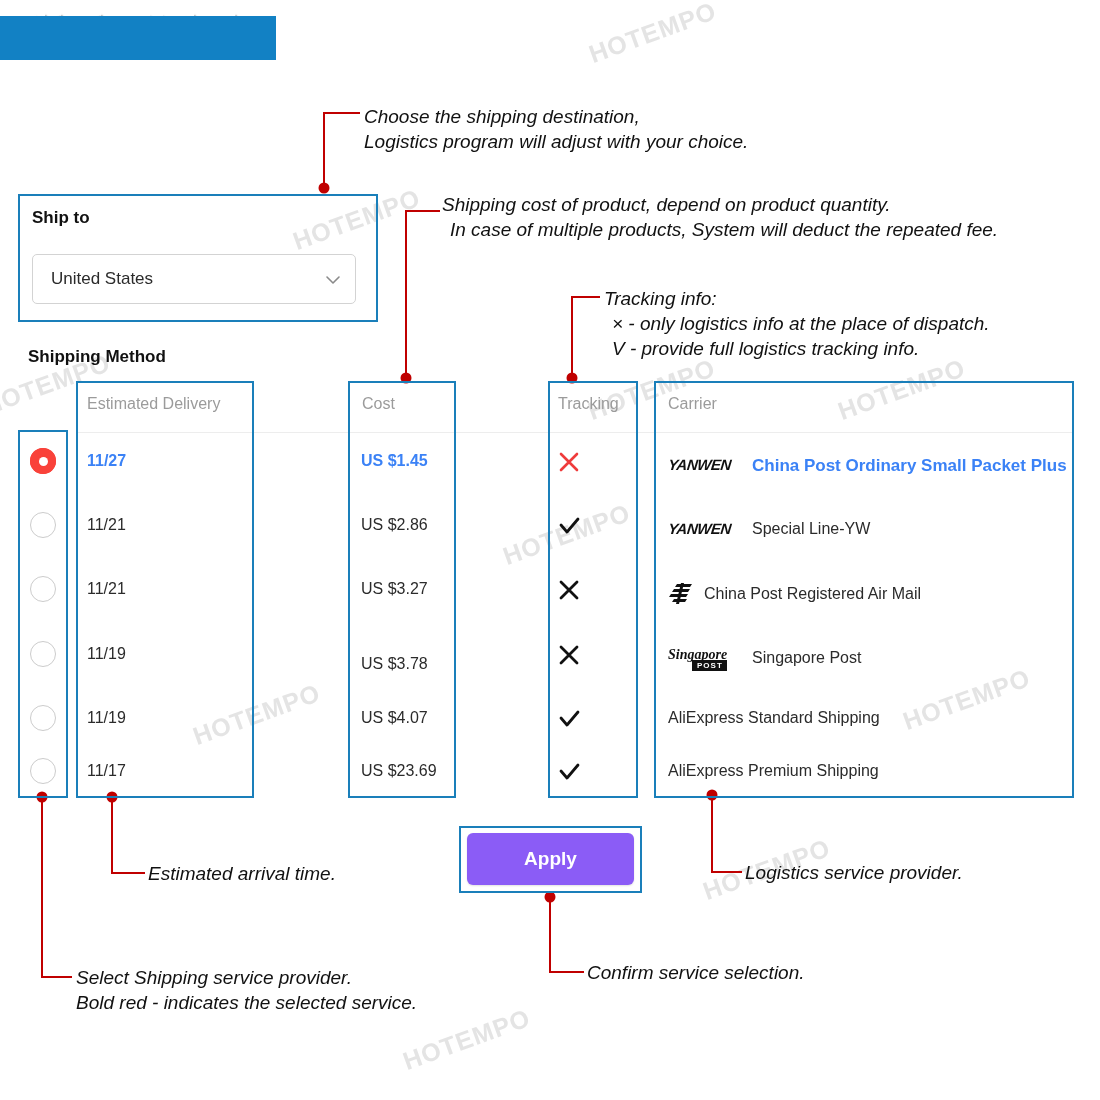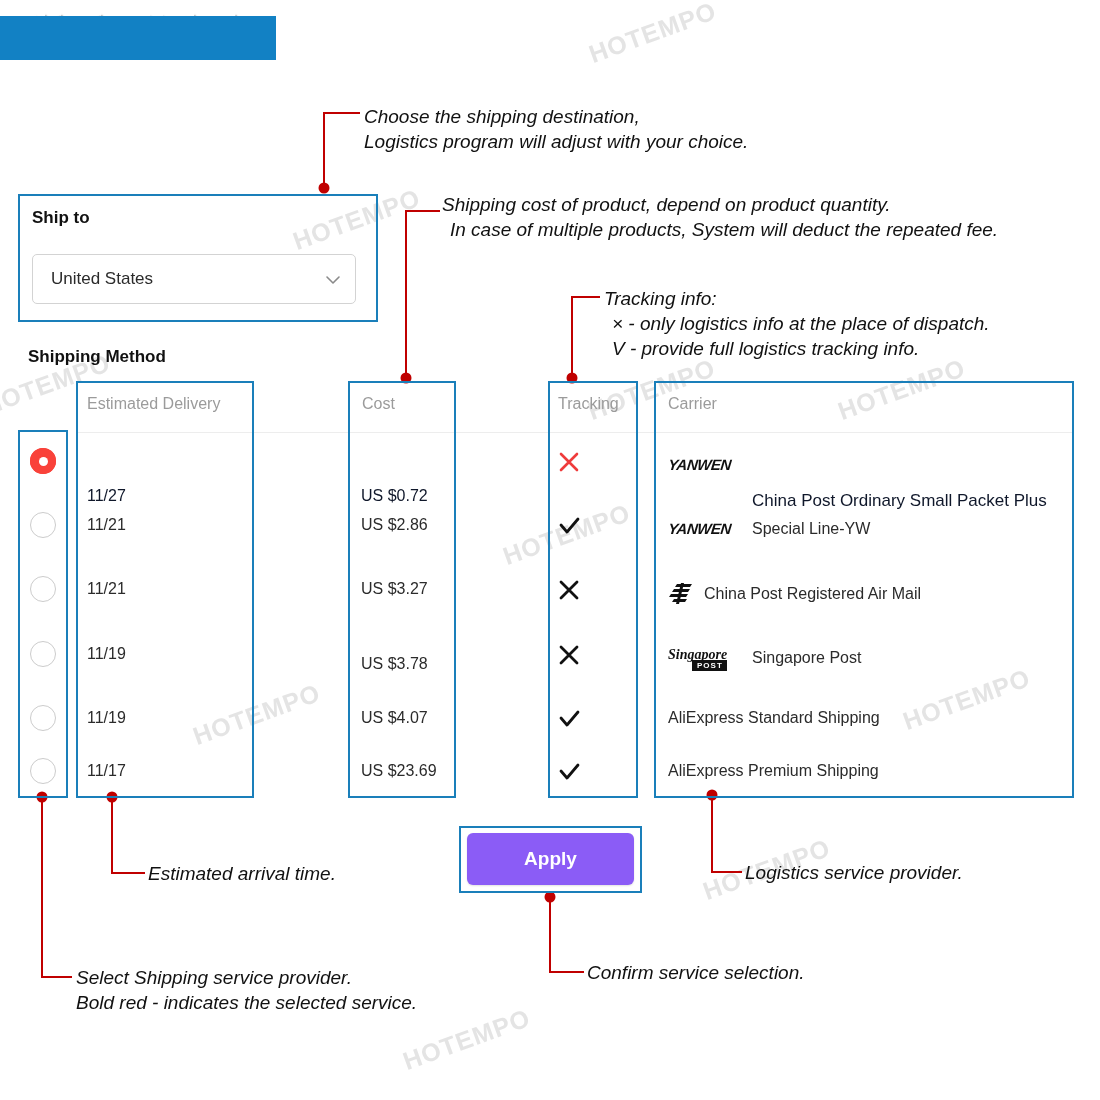--- a/index.html
+++ b/index.html
@@ -107,21 +107,21 @@
     position: absolute;
     height: 1px;
     background: #ededed;
   }
   .cell {
     position: absolute;
     font-size: 16px;
     color: #2b2b2b;
     white-space: nowrap;
   }
-  .cell.sel { font-weight: normal; color: #0f172a; margin-top: 35px; }
+  .cell.sel { font-weight: bold; color: #3b82f6; }
 
   
   .radio {
     position: absolute;
     width: 26px; height: 26px;
     border-radius: 50%;
     box-sizing: border-box;
     border: 1.6px solid #cccccc;
     background: #fff;
   }
@@ -294,21 +294,21 @@
   <div class="radio" style="left:30px; top:705px;"></div>
   <div class="radio" style="left:30px; top:758px;"></div>
 
   <div class="cell sel" style="left:87px; top:452px;">11/27</div>
   <div class="cell" style="left:87px; top:516px;">11/21</div>
   <div class="cell" style="left:87px; top:580px;">11/21</div>
   <div class="cell" style="left:87px; top:645px;">11/19</div>
   <div class="cell" style="left:87px; top:709px;">11/19</div>
   <div class="cell" style="left:87px; top:762px;">11/17</div>
 
-  <div class="cell sel" style="left:361px; top:452px;">US $0.72</div>
+  <div class="cell sel" style="left:361px; top:452px;">US $1.45</div>
   <div class="cell" style="left:361px; top:516px;">US $2.86</div>
   <div class="cell" style="left:361px; top:580px;">US $3.27</div>
   <div class="cell" style="left:361px; top:655px;">US $3.78</div>
   <div class="cell" style="left:361px; top:709px;">US $4.07</div>
   <div class="cell" style="left:361px; top:762px;">US $23.69</div>
 
   <div class="track" style="left:557px; top:450px;">
     <svg width="24" height="24" viewBox="0 0 24 24">
         <path d="M4,4 L20,20 M20,4 L4,20" stroke="#ef3b3b" stroke-width="2.6" stroke-linecap="round"></path>
       </svg>

